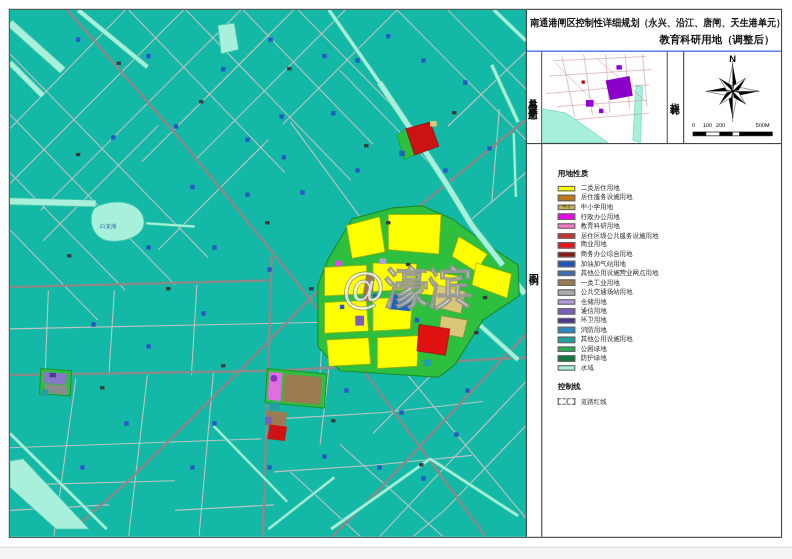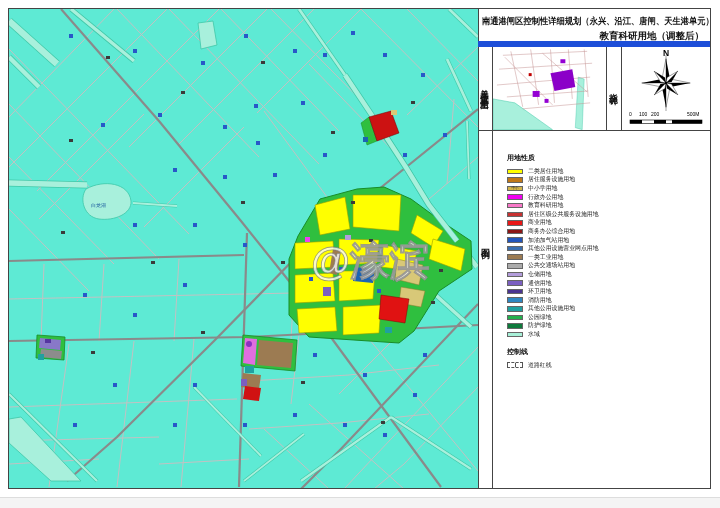--- a/index.html
+++ b/index.html
@@ -1,21 +1,21 @@
 <!DOCTYPE html>
 <html><head>
 <meta charset="utf-8">
 <style>
   html,body{margin:0;padding:0;background:#e8e8e8;}
   .sheet{position:relative;width:720px;height:508px;background:#ffffff;overflow:hidden;
          font-family:"Liberation Sans","DejaVu Sans",sans-serif;}
   .frame{position:absolute;left:8px;top:8px;width:703px;height:481px;border:1px solid #444;background:#fff;box-sizing:border-box;}
-  .map-area{position:absolute;left:0;top:0;width:469px;height:479px;border-right:1px solid #444;overflow:hidden;background:#5eead4;}
+  .map-area{position:absolute;left:0;top:0;width:469px;height:479px;border-right:1px solid #444;overflow:hidden;background:#14b8a6;}
   .right-panel{position:absolute;left:469px;top:0;width:232px;height:479px;}
-  .title-block{position:absolute;left:0;top:0;width:232px;height:38px;border-bottom:6px solid #1d4ed8;box-sizing:border-box;}
+  .title-block{position:absolute;left:0;top:0;width:232px;height:38px;border-bottom:1px solid #1d4ed8;box-sizing:border-box;}
   .title-line1{position:absolute;left:4px;right:4px;top:6px;font-size:9px;font-weight:bold;color:#111;
                white-space:nowrap;letter-spacing:0;transform:scale(.92,1);transform-origin:left;}
   .title-line2{position:absolute;right:6px;top:21px;font-size:9.5px;font-weight:bold;color:#111;white-space:nowrap;}
   .mid-row{position:absolute;left:0;top:38px;width:232px;height:84px;border-bottom:1px solid #444;box-sizing:border-box;}
   .vcell{position:absolute;top:0;height:100%;border-right:1px solid #444;box-sizing:border-box;
          display:flex;align-items:center;justify-content:center;}
   .vtext{writing-mode:vertical-lr;text-orientation:upright;font-size:8.5px;font-weight:bold;color:#111;letter-spacing:2px;}
   .cellA{left:0;width:15px;}
   .cellB{left:15px;width:114px;}
   .cellC{left:129px;width:15px;}

